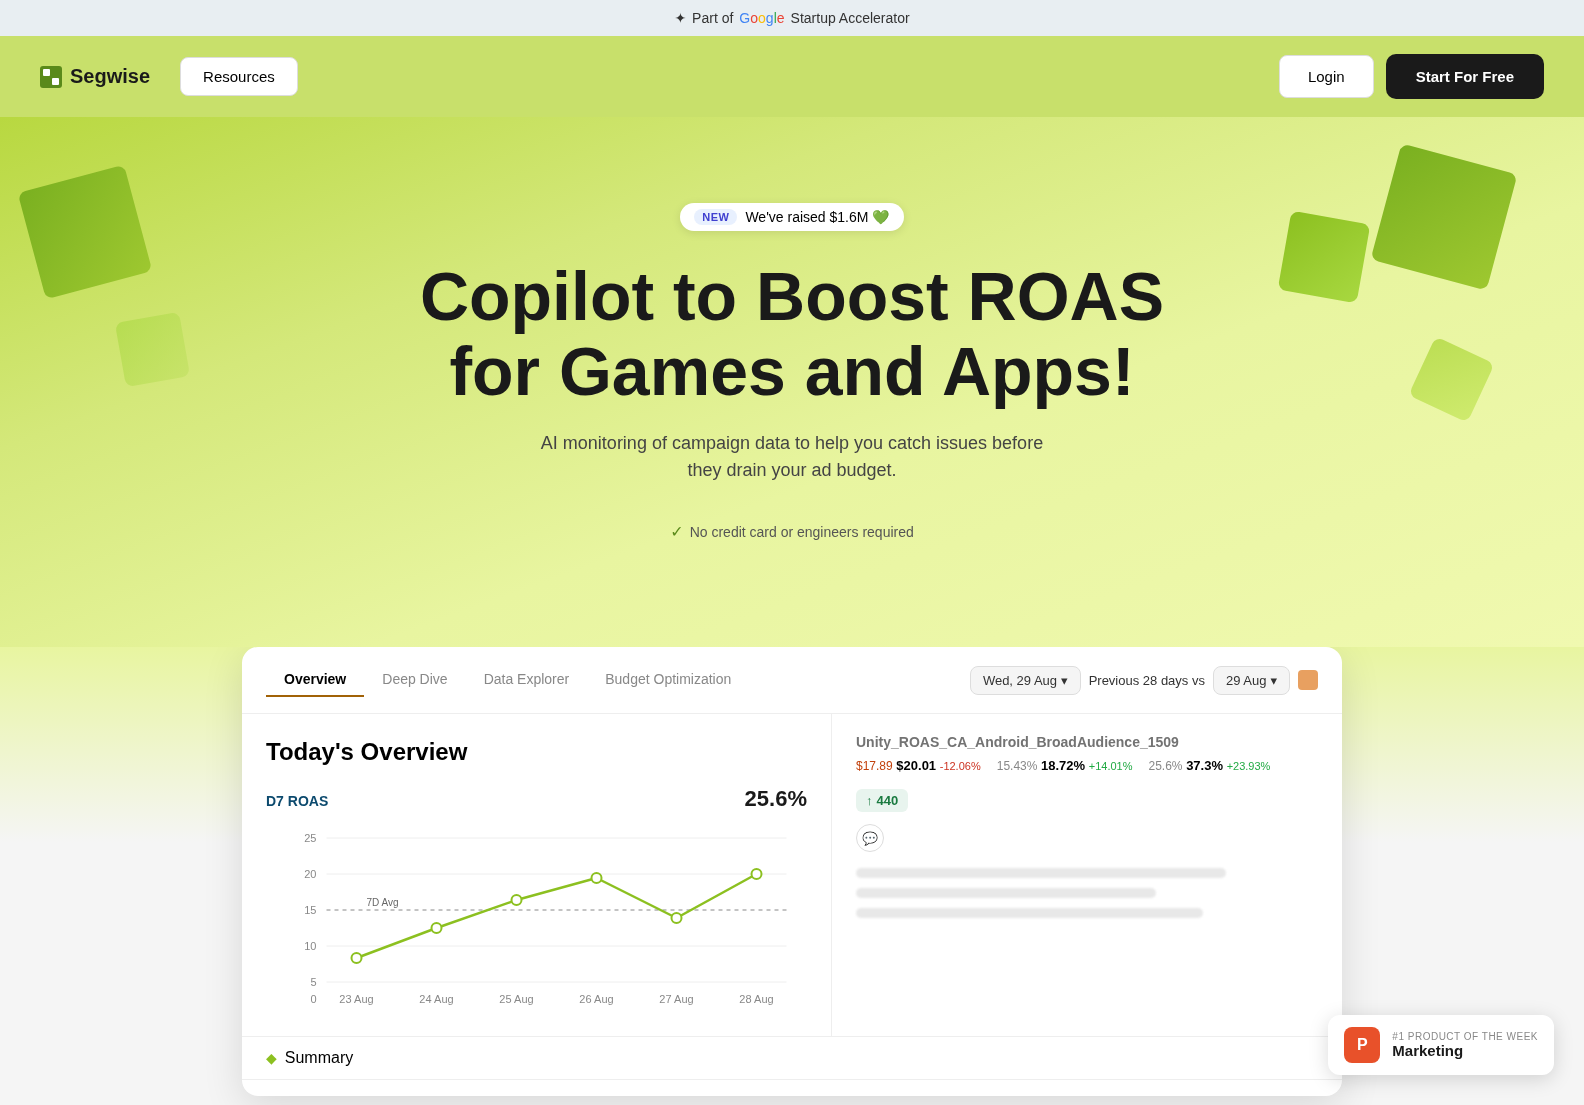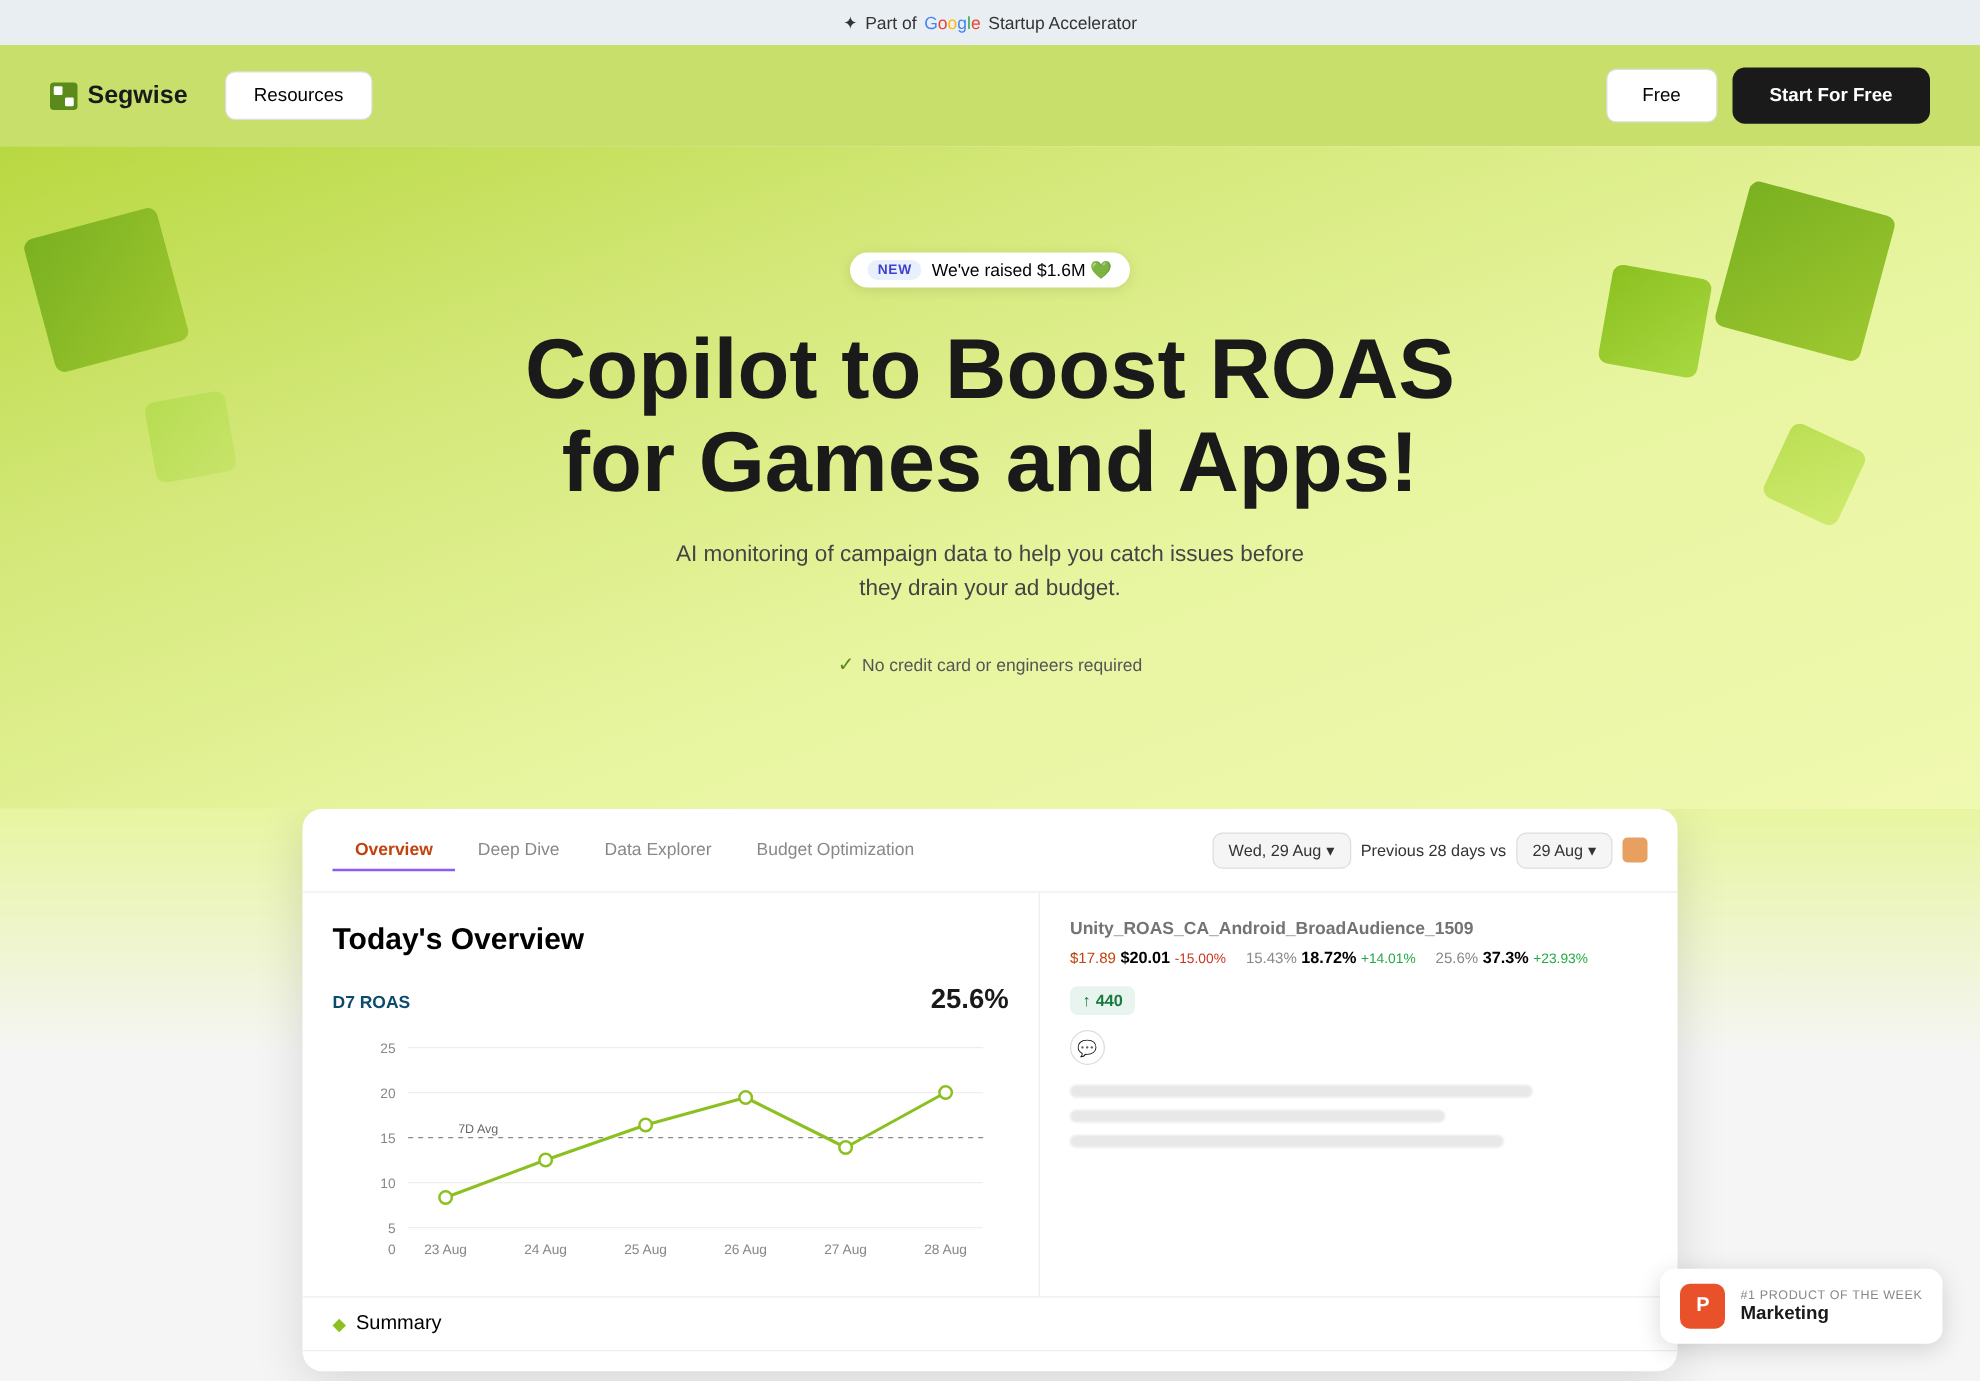--- a/index.html
+++ b/index.html
@@ -232,22 +232,22 @@
       gap: 0;
     }
     .dash-tab {
       padding: 8px 18px;
       font-size: 14px;
       color: #888;
       cursor: pointer;
       border-bottom: 2px solid transparent;
     }
     .dash-tab.active {
-      color: #c2410c;
-      border-bottom: 2px solid #8b5cf6;
+      color: #000000;
+      border-bottom: 2px solid #a16207;
       font-weight: 600;
     }
     .dash-tab-spacer { flex: 1; }
     .date-selector {
       display: flex;
       align-items: center;
       gap: 8px;
       font-size: 13px;
       color: #333;
     }
@@ -397,21 +397,21 @@
 
 <nav class="navbar">
   <div class="nav-left">
     <div class="logo">
       <div class="logo-icon"></div>
       <span>Segwise</span>
     </div>
     <button class="nav-resources-btn">Resources</button>
   </div>
   <div class="nav-right">
-    <button class="login-btn">Free</button>
+    <button class="login-btn">Login</button>
     <button class="start-free-btn">Start For Free</button>
   </div>
 </nav>
 
 <section class="hero">
   <div class="cube-container">
     <div class="cube cube-left-big"></div>
     <div class="cube cube-left-small"></div>
     <div class="cube cube-right-big"></div>
     <div class="cube cube-right-mid"></div>
@@ -501,21 +501,21 @@
           </svg>
         </div>
       </div>
 
       <div class="right-section">
         <div class="campaign-name">Unity_ROAS_CA_Android_BroadAudience_1509</div>
         <div class="campaign-metrics">
           <span style="font-size:13px;">
             <span style="color:#c2410c;font-size:12px;">$17.89</span>
             <span style="font-weight:700;"> $20.01</span>
-            <span style="color:#cc3322;font-size:11px;"> -15.00%</span>
+            <span style="color:#cc3322;font-size:11px;"> -12.06%</span>
           </span>
           <span style="font-size:13px;">
             <span style="color:#888;font-size:12px;">15.43%</span>
             <span style="font-weight:700;"> 18.72%</span>
             <span style="color:#22aa44;font-size:11px;"> +14.01%</span>
           </span>
           <span style="font-size:13px;">
             <span style="color:#888;font-size:12px;">25.6%</span>
             <span style="font-weight:700;"> 37.3%</span>
             <span style="color:#22aa44;font-size:11px;"> +23.93%</span>

